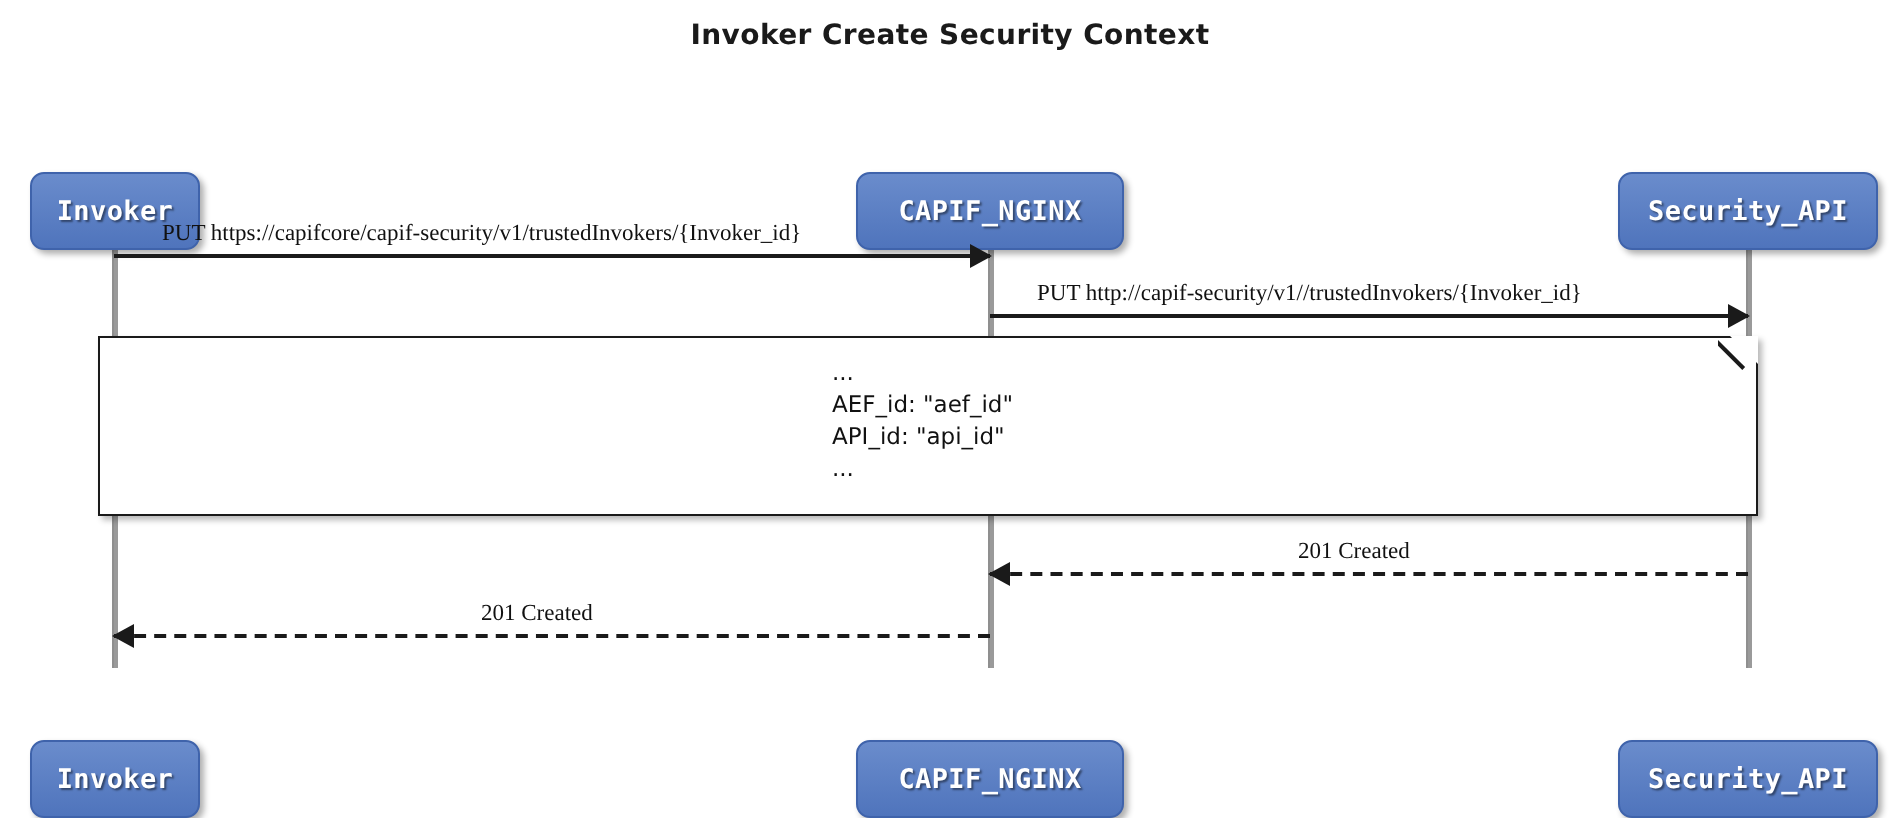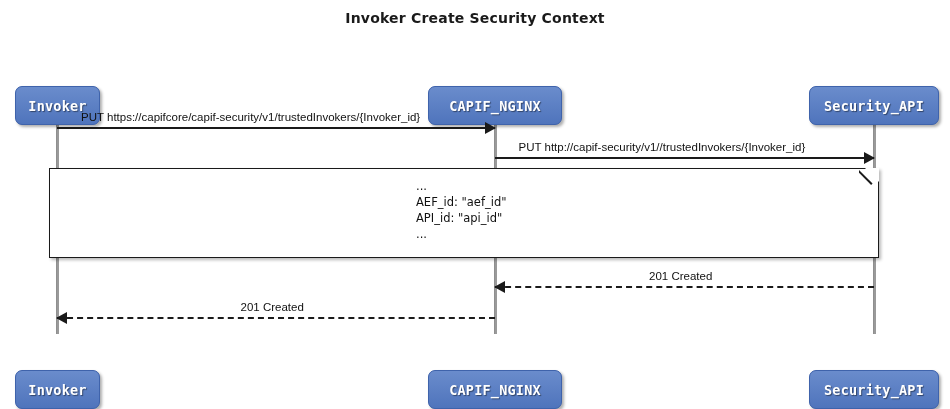--- a/index.html
+++ b/index.html
@@ -89,21 +89,21 @@
   }
   .msg .head.right {
     border-left: 11px solid #1a1a1a;
   }
   .msg .head.left {
     border-right: 11px solid #1a1a1a;
   }
   .msg .label {
     position: absolute;
     bottom: 4px;
-    font-family: Liberation Sans, sans-serif;
+    font-family: Liberation Serif, serif;
     font-size: 11.5px;
     color: #111111;
     white-space: nowrap;
   }
 
   
   .note {
     position: absolute;
     box-sizing: border-box;
     background: #ffffff;

